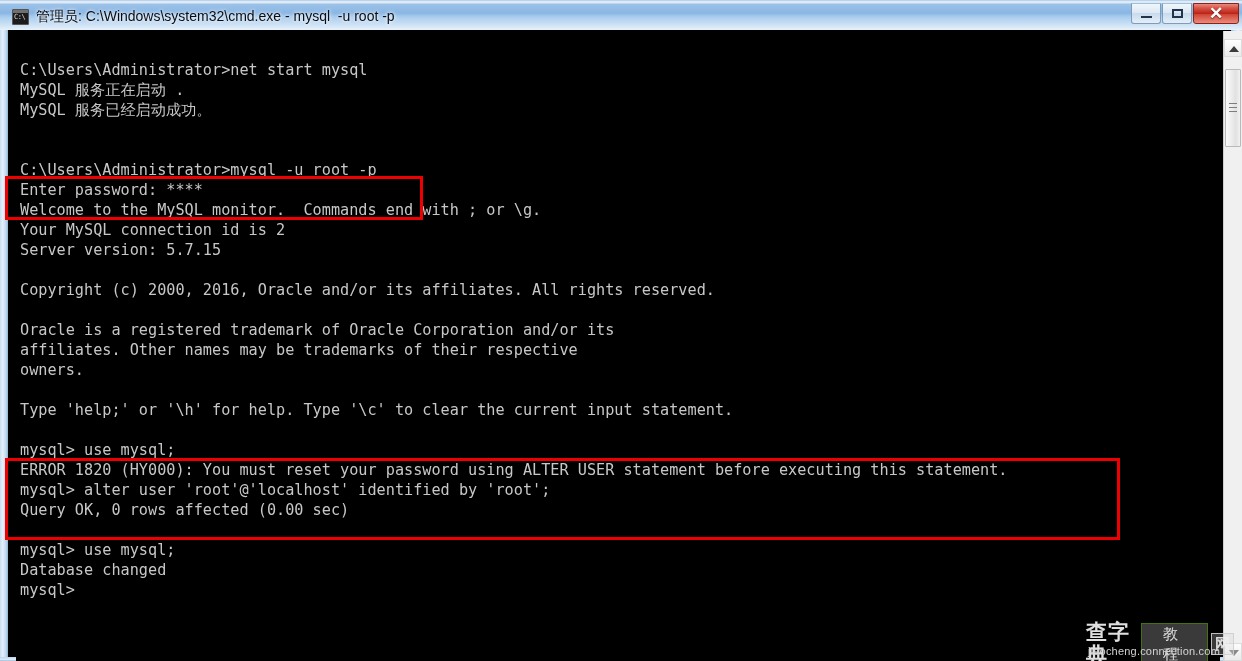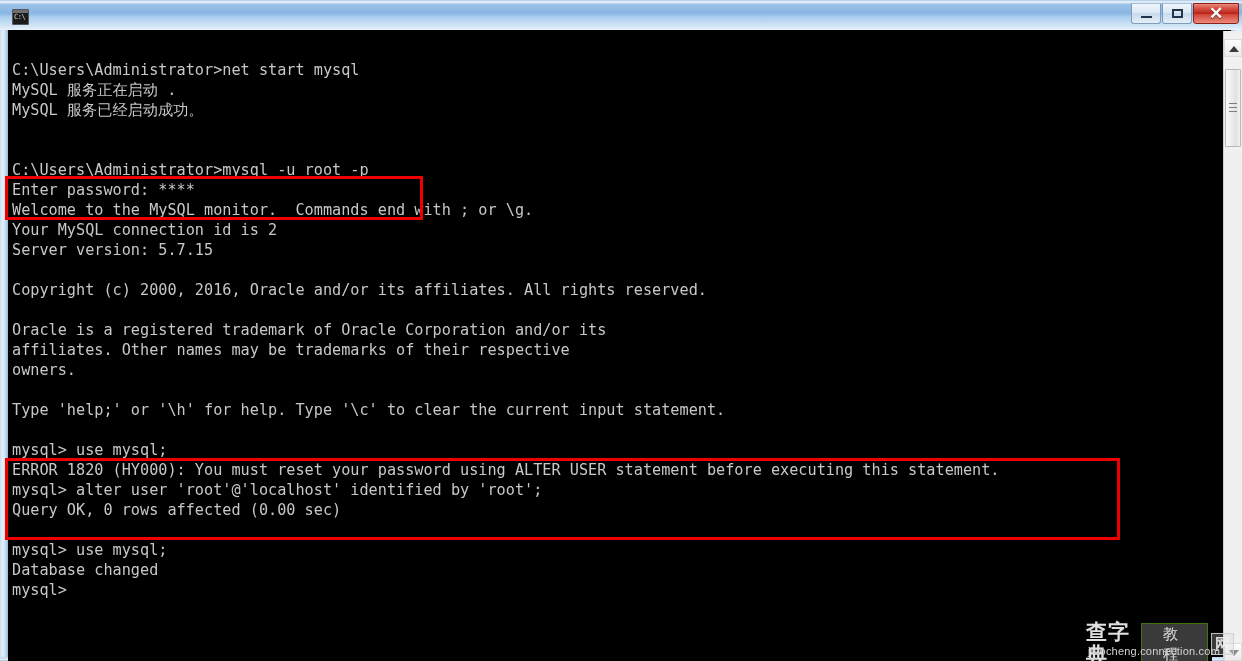--- a/index.html
+++ b/index.html
@@ -173,21 +173,21 @@
     left: 0;
     bottom: 0;
     width: 1242px;
     height: 4px;
     background: linear-gradient(to bottom, #bcd5ea 0%, #dfecf8 60%, #9dbedd 100%);
   }
 
   
   .console {
     position: absolute;
-    left: 8px;
+    left: 16px;
     top: 31px;
     width: 1204px;
     height: 630px;
     background: #000000;
     overflow: hidden;
   }
 
   .term {
     position: absolute;
     left: 4px;
@@ -335,20 +335,21 @@
   <div class="window">
 
     <div class="titlebar">
       <div class="titlebar-inner">
 
         <div class="title-icon">
           <div class="bar"></div>
           <div class="glyph">C:\</div>
         </div>
 
+        <div class="title-text">管理员: C:\Windows\system32\cmd.exe - mysql  -u root -p</div>
 
         <div class="winbtns">
           <div class="winbtn min"></div>
           <div class="winbtn max"></div>
           <div class="winbtn close">
             <div class="x">✕</div>
           </div>
         </div>
 
       </div>

